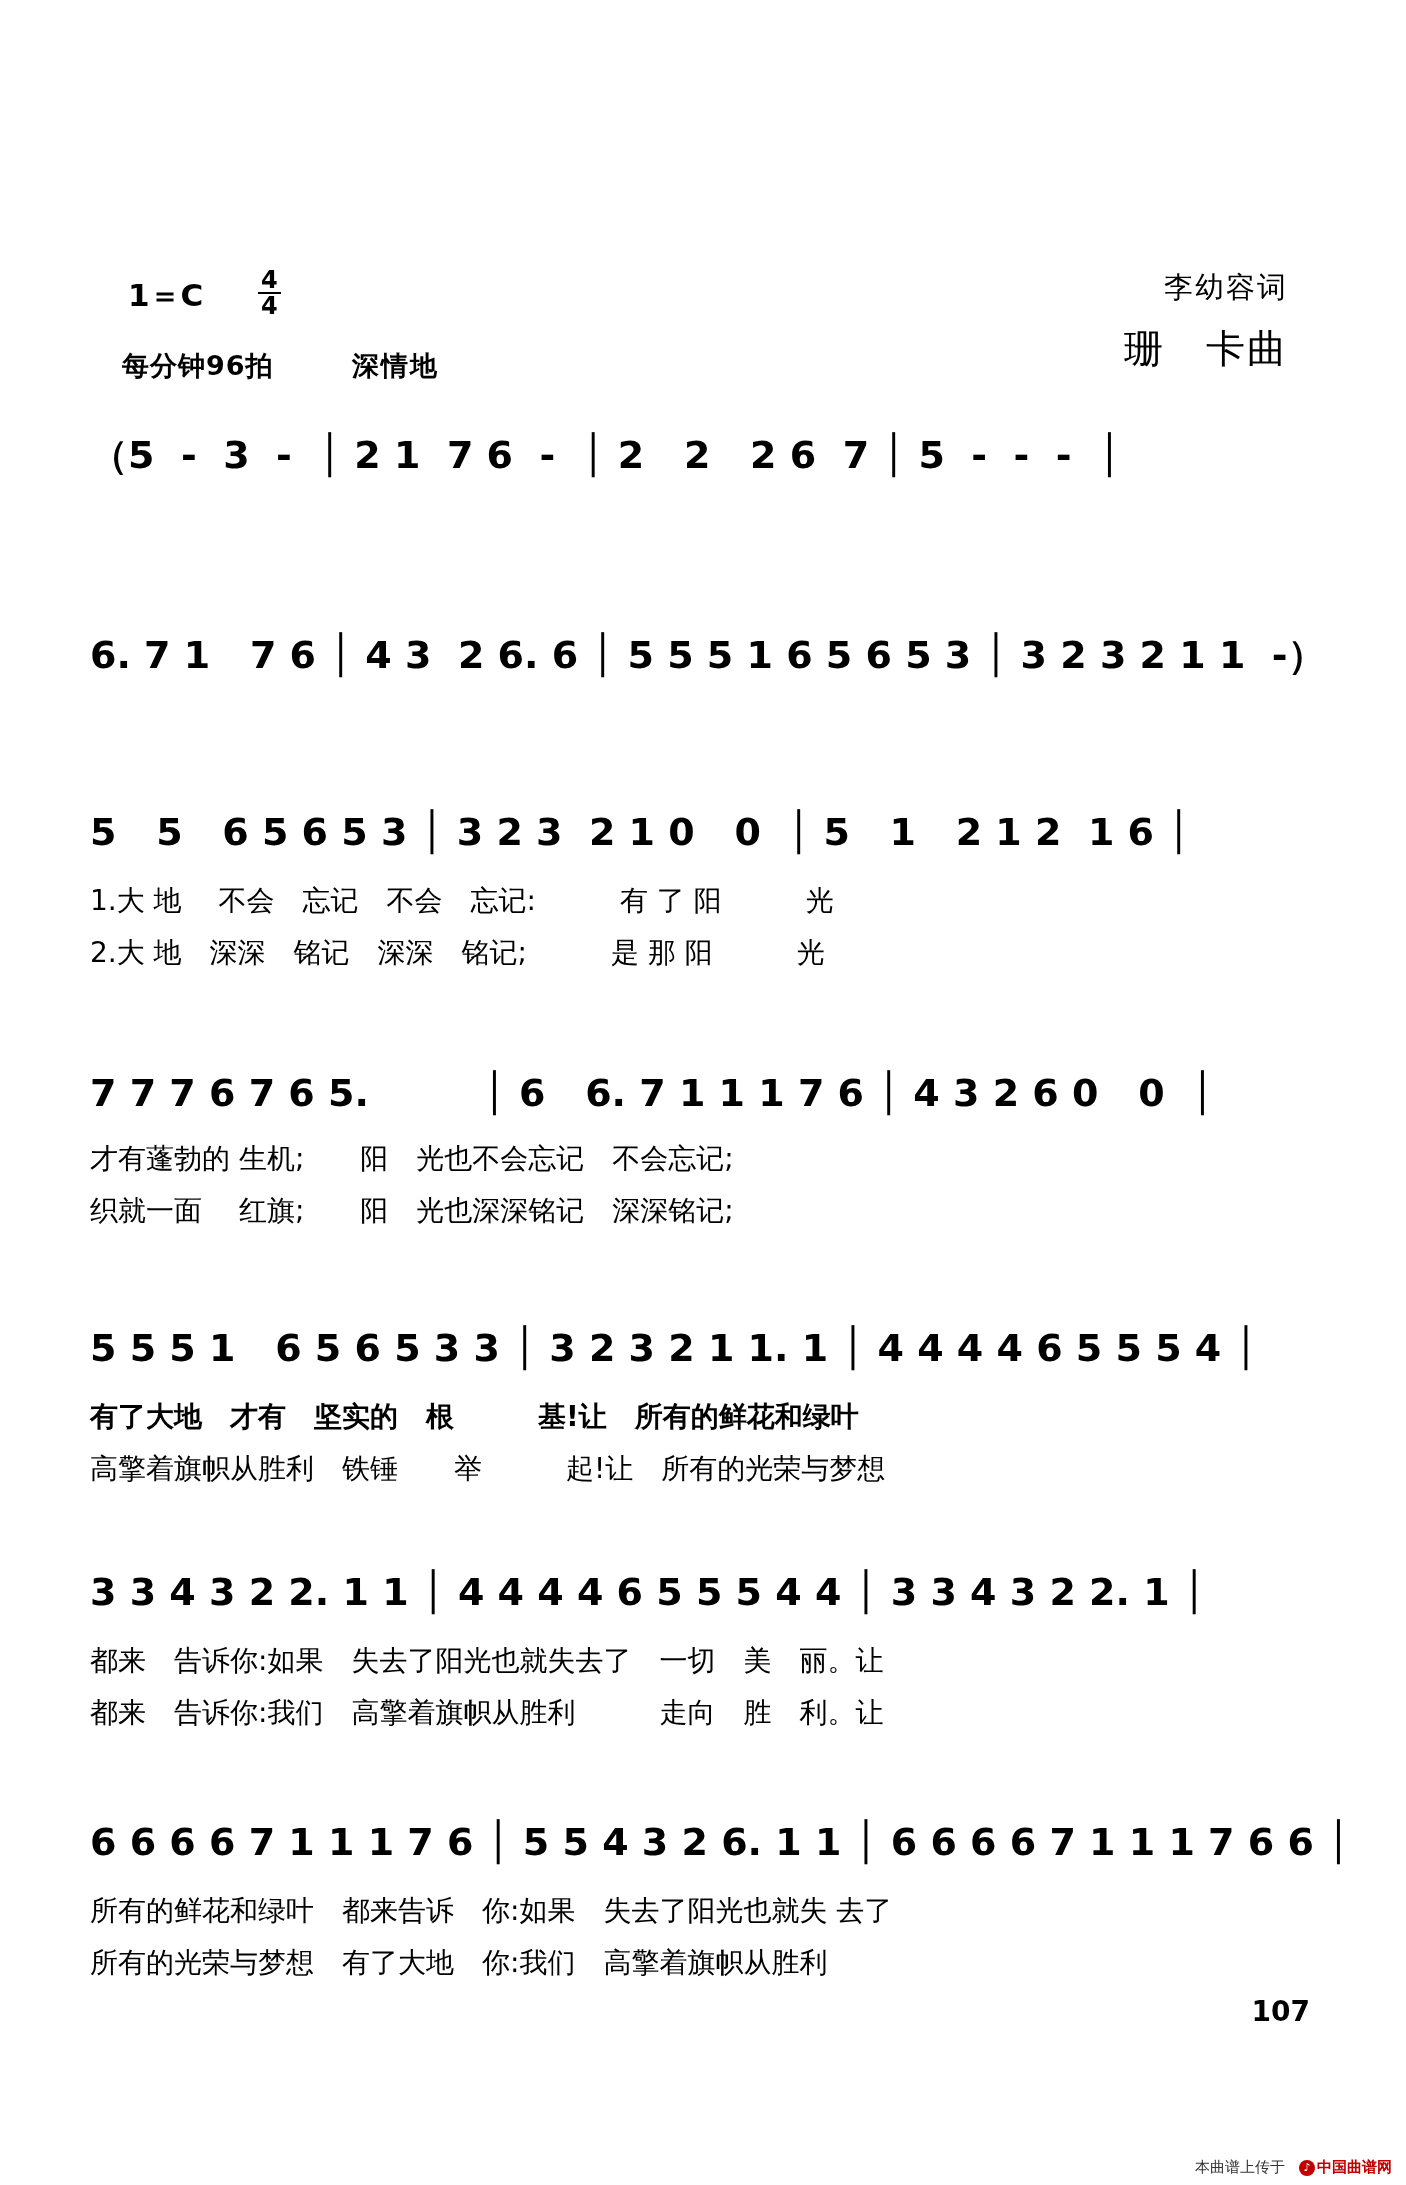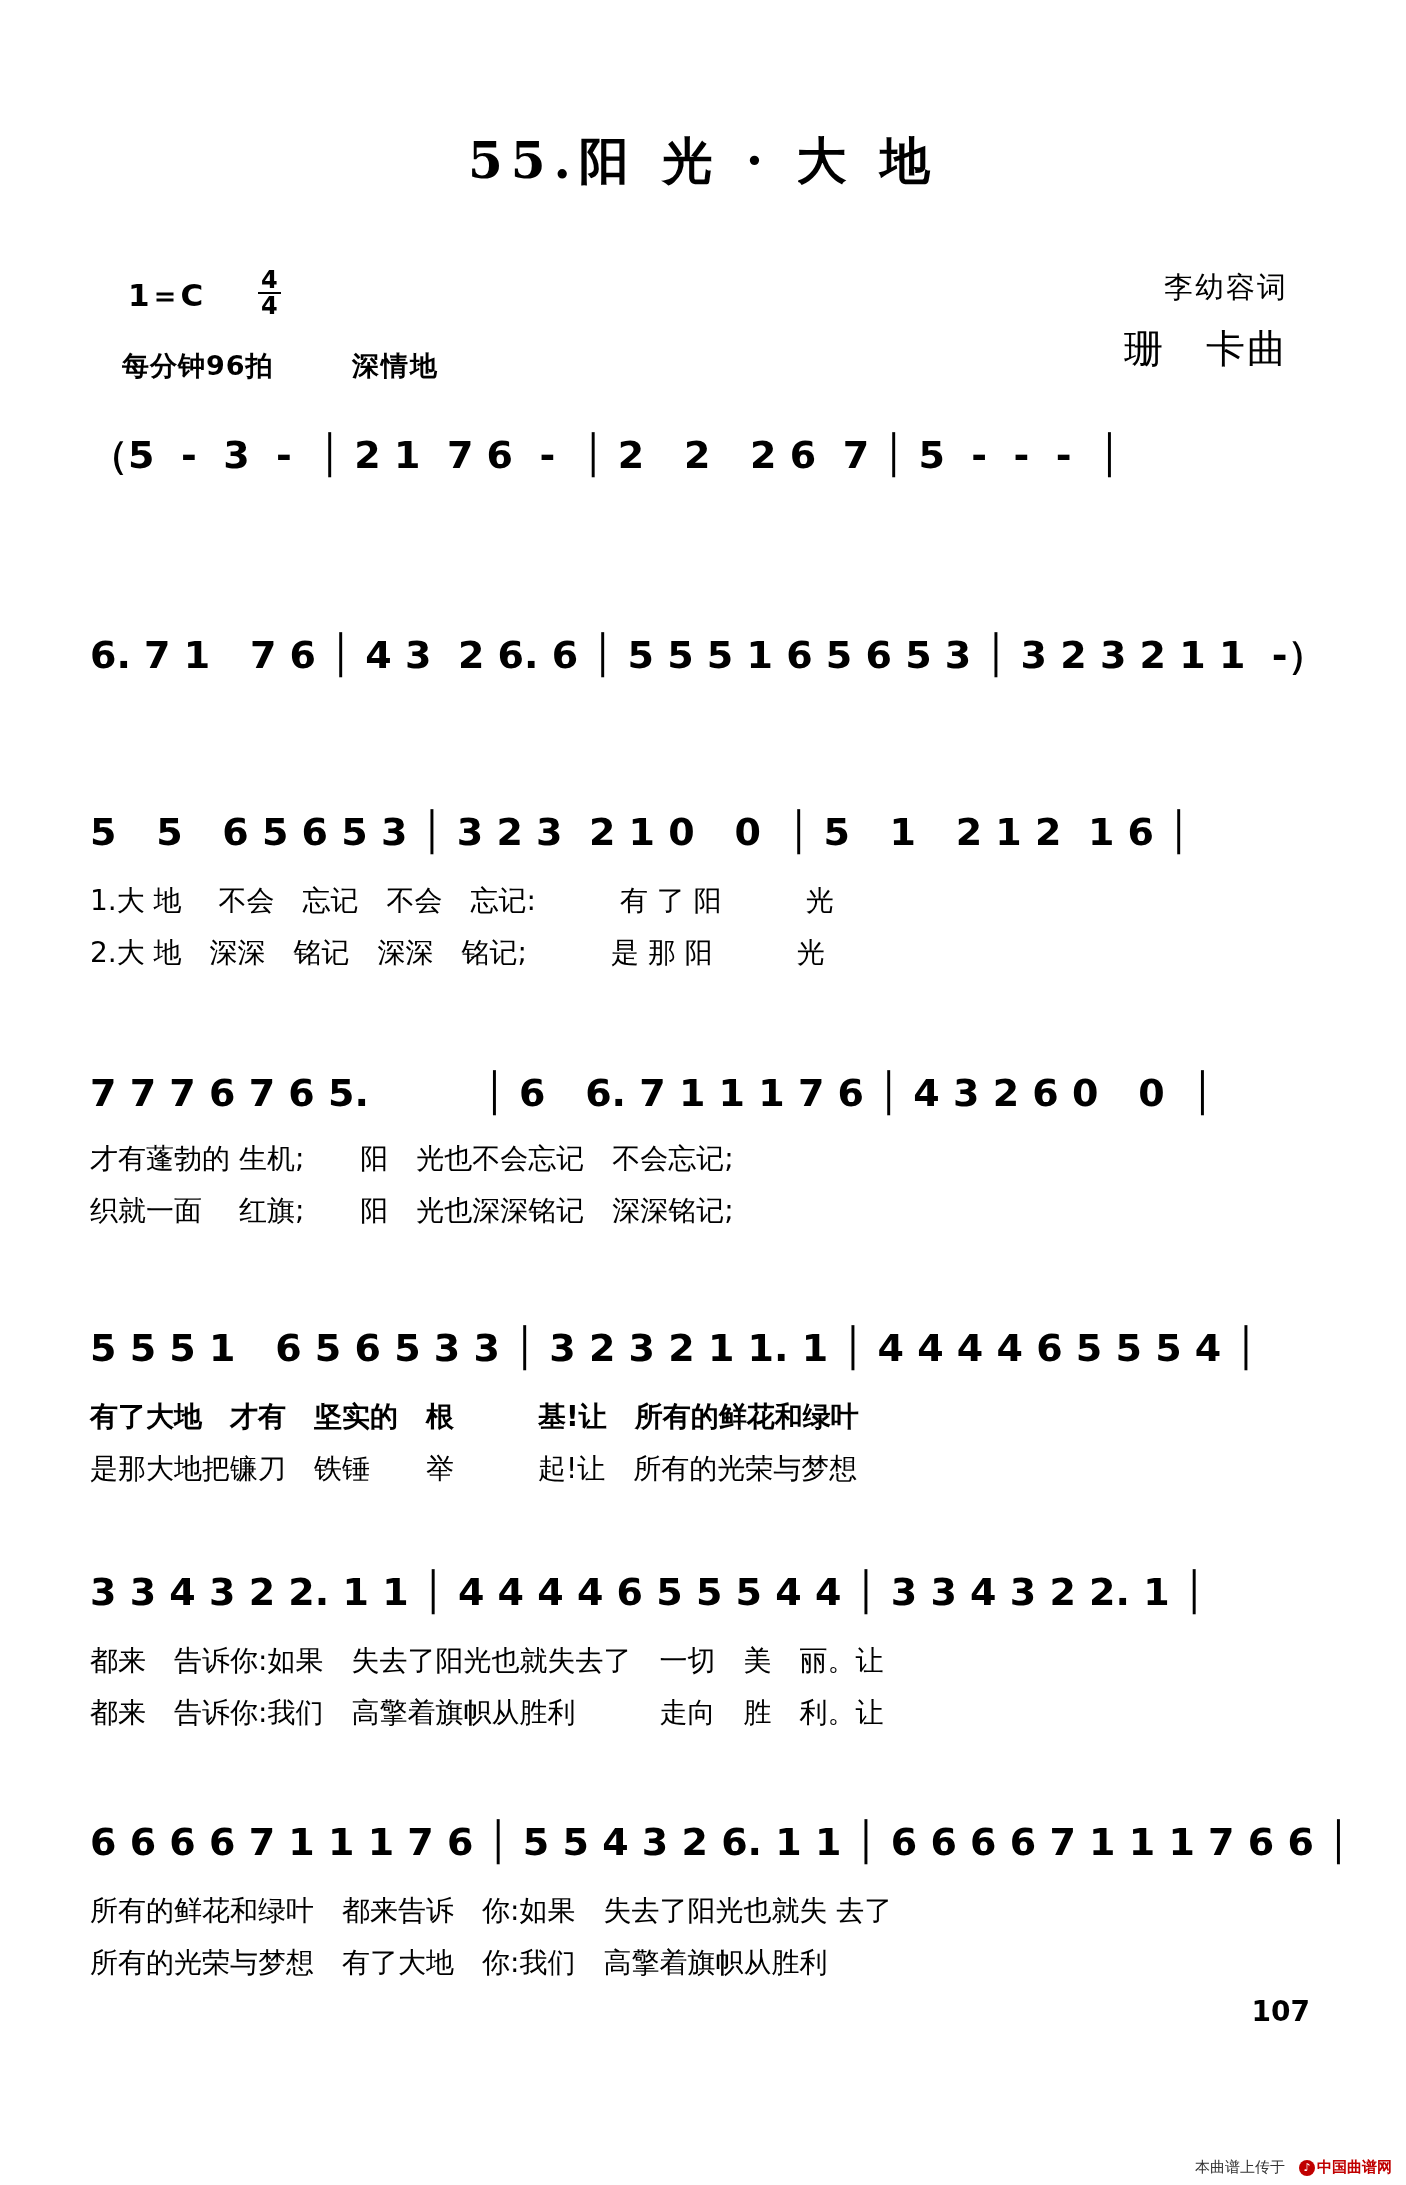--- a/index.html
+++ b/index.html
@@ -155,21 +155,20 @@
     font-size: 11px;
     line-height: 16px;
     text-align: center;
   }
 </style>
 </head>
 <body>
 
 <div class="page">
 
-  <div class="title">55.阳 光 · 大 地</div>
 
   <div class="key-sig">1＝C</div>
 
   <div class="meter">
     <span class="num">4</span>
     <span class="den">4</span>
   </div>
 
   <div class="tempo">每分钟96拍</div>
   <div class="mood">深情地</div>
@@ -193,21 +192,21 @@
 
   <div class="system" style="top:1068px;">
     <div class="notes">7 7 7 6 7 6 5.　　　│ 6   6. 7 1 1 1 7 6 │ 4 3 2 6 0   0  │</div>
     <div class="lyricline" style="top:72px;">才有蓬勃的 生机;　　阳　光也不会忘记　不会忘记;</div>
     <div class="lyricline" style="top:124px;">织就一面　 红旗;　　阳　光也深深铭记　深深铭记;</div>
   </div>
 
   <div class="system" style="top:1326px;">
     <div class="notes">5 5 5 1   6 5 6 5 3 3 │ 3 2 3 2 1 1. 1 │ 4 4 4 4 6 5 5 5 4 │</div>
     <div class="lyricline" style="top:72px;font-weight:bold;">有了大地　才有　坚实的　根　　　基!让　所有的鲜花和绿叶</div>
-    <div class="lyricline" style="top:124px;">是那大地把镰刀　铁锤　　举　　　起!让　所有的光荣与梦想</div>
+    <div class="lyricline" style="top:124px;">高擎着旗帜从胜利　铁锤　　举　　　起!让　所有的光荣与梦想</div>
   </div>
 
   <div class="system" style="top:1570px;">
     <div class="notes">3 3 4 3 2 2. 1 1 │ 4 4 4 4 6 5 5 5 4 4 │ 3 3 4 3 2 2. 1 │</div>
     <div class="lyricline" style="top:72px;">都来　告诉你:如果　失去了阳光也就失去了　一切　美　丽。让</div>
     <div class="lyricline" style="top:124px;">都来　告诉你:我们　高擎着旗帜从胜利　　　走向　胜　利。让</div>
   </div>
 
   <div class="system" style="top:1820px;">
     <div class="notes">6 6 6 6 7 1 1 1 7 6 │ 5 5 4 3 2 6. 1 1 │ 6 6 6 6 7 1 1 1 7 6 6 │</div>

